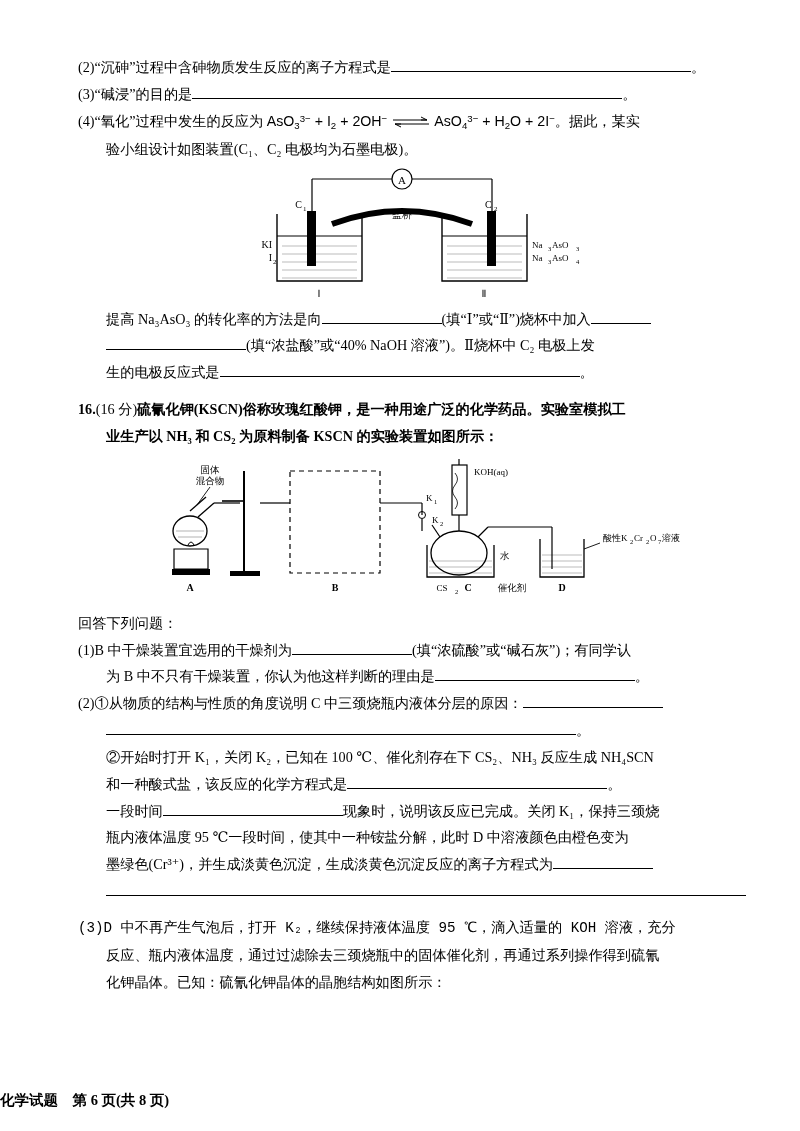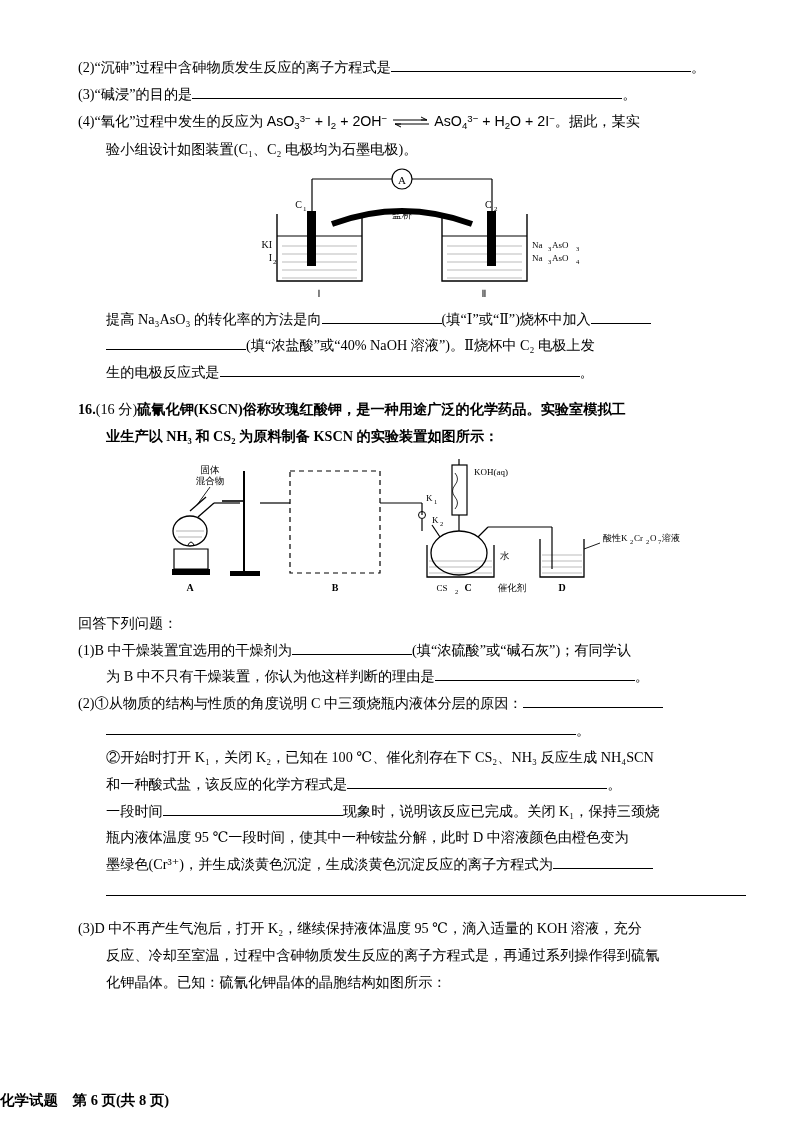--- a/index.html
+++ b/index.html
@@ -289,22 +289,22 @@
       <span>一段时间</span><span class="fill f180"></span><span>现象时，说明该反应已完成。关闭 K₁，保持三颈烧</span>
     </div>
     <div class="para indent-body">瓶内液体温度 95 ℃一段时间，使其中一种铵盐分解，此时 D 中溶液颜色由橙色变为</div>
     <div class="para indent-body">
       <span>墨绿色(Cr³⁺)，并生成淡黄色沉淀，生成淡黄色沉淀反应的离子方程式为</span><span class="fill f100"></span>
     </div>
     <div class="para indent-body">
       <span class="fill f640"></span>
     </div>
 
-    <div class="para indent-hang" style="margin-top:12px;">
+    <div class="para indent-hang" style="margin-top:12px;font-family:Liberation Mono, monospace;">
       <span>(3)</span><span>D 中不再产生气泡后，打开 K₂，继续保持液体温度 95 ℃，滴入适量的 KOH 溶液，充分</span>
     </div>
-    <div class="para indent-body">反应、冷却至室温，过程中含砷物质发生反应的离子方程式是，再通过系列操作得到硫氰</div>
+    <div class="para indent-body">反应、瓶内液体温度，通过过滤除去三颈烧瓶中的固体催化剂，再通过系列操作得到硫氰</div>
     <div class="para indent-body">化钾晶体。已知：硫氰化钾晶体的晶胞结构如图所示：</div>
 
   </div>
 
   <div class="footer">化学试题　第 6 页(共 8 页)</div>
 </div>
 
 </body></html>

